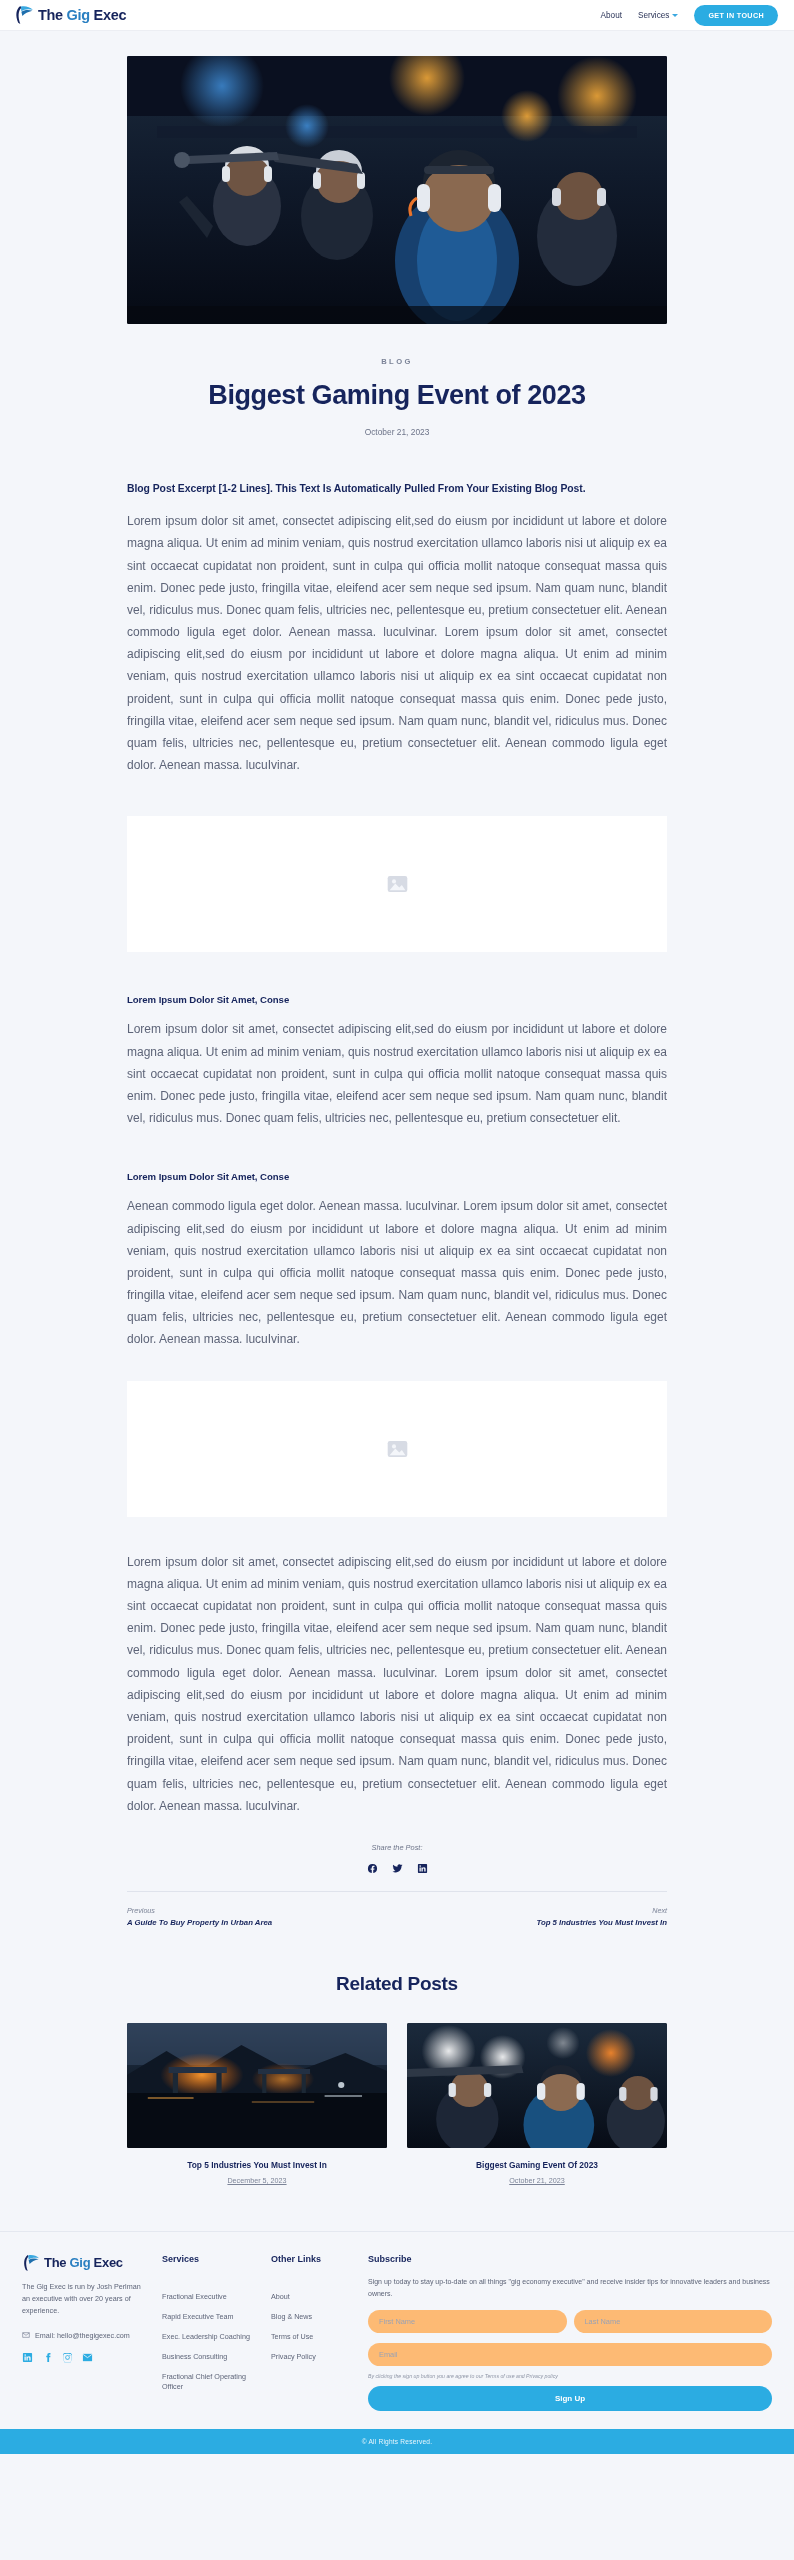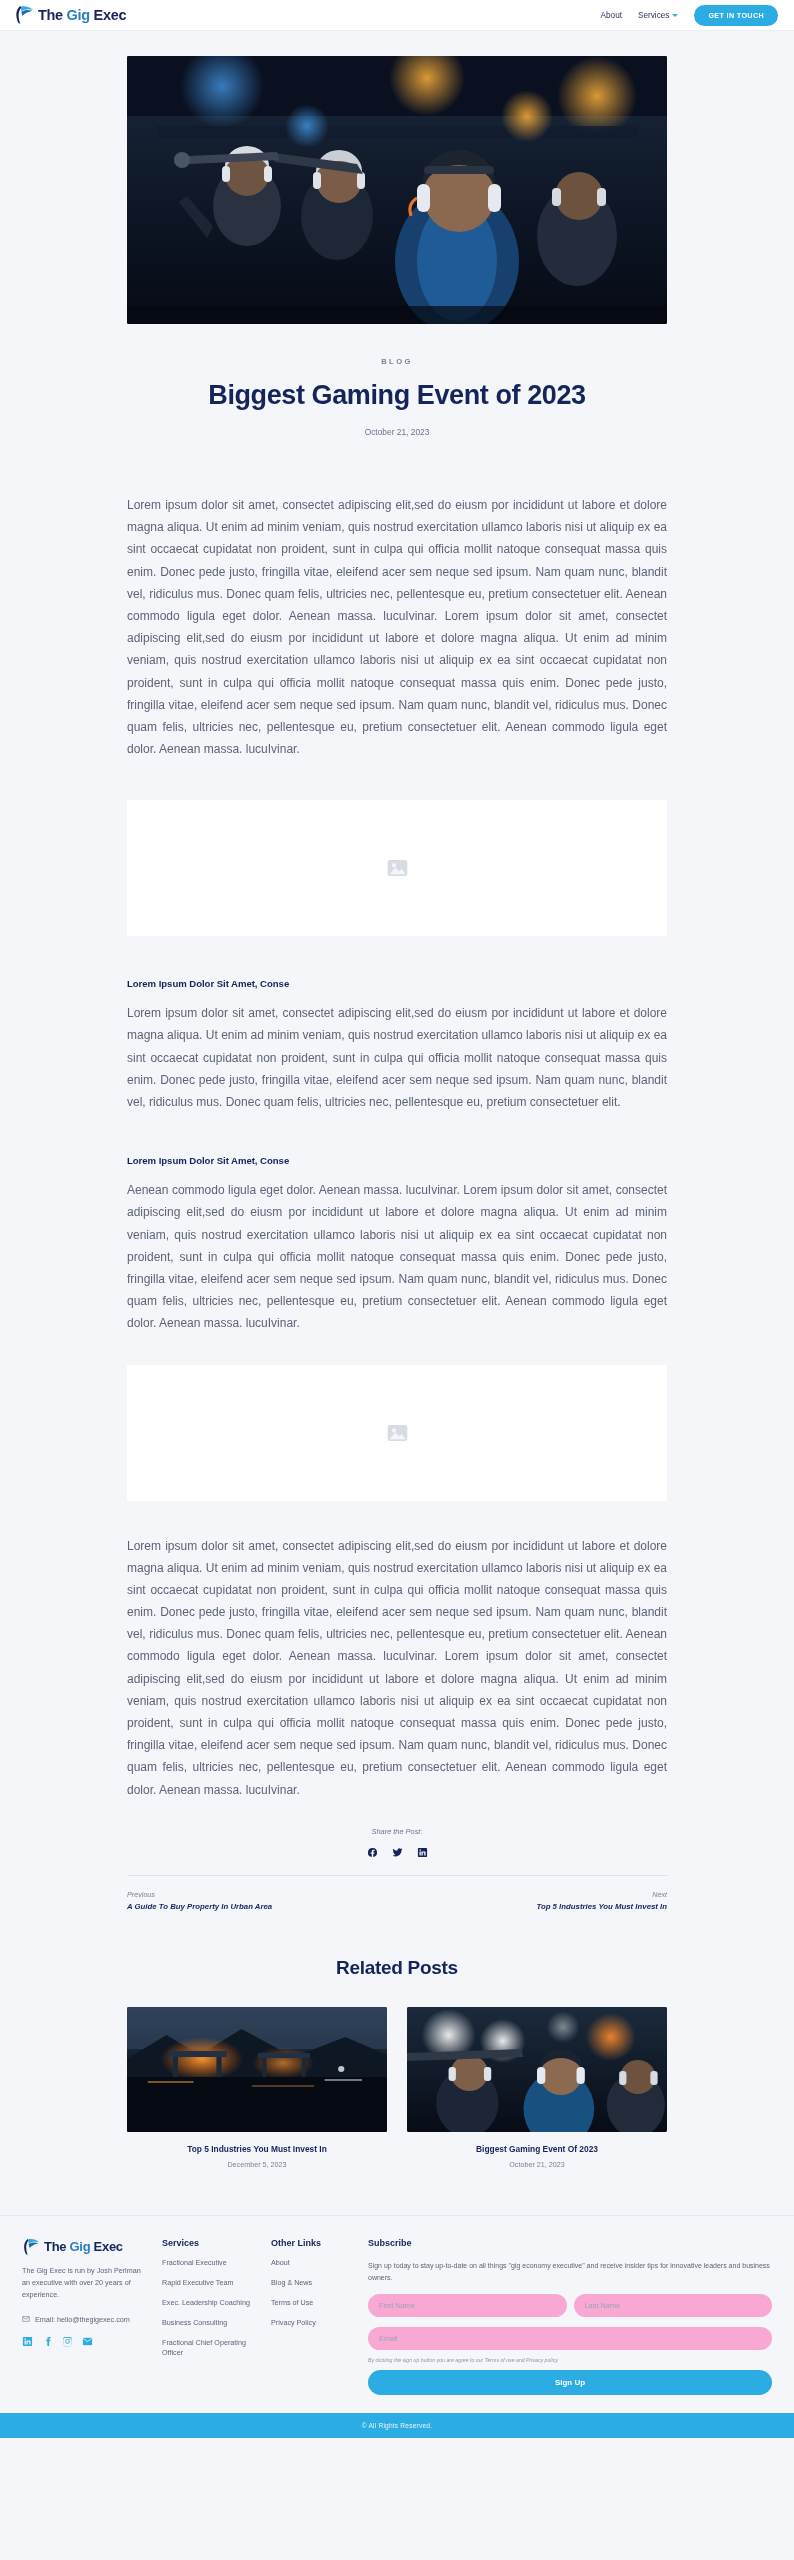--- a/index.html
+++ b/index.html
@@ -116,21 +116,21 @@
     display: grid; grid-template-columns: 1fr 1fr; gap: 20px;
   }
   .rel-card { text-align: center; }
   .rel-thumb {
     width: 100%; height: 125px; border-radius: 2px; overflow: hidden;
     position: relative; background: #101624;
   }
   .rel-name {
     font-size: 8.4px; font-weight: bold; color: #16245c; margin-top: 12px;
   }
-  .rel-date { font-size: 7.2px; color: #7b8397; margin-top: 6px; }
+  .rel-date { font-size: 7.2px; color: #7b8397; margin-top: 6px; text-decoration: underline; }
 
   
   .footer {
     margin-top: 46px; border-top: 1px solid #e4e8f0;
     background: #f4f6fa; padding: 22px 22px 18px 22px;
     display: grid; grid-template-columns: 128px 97px 85px 1fr; gap: 12px;
   }
   .f-logo-wrap { display: flex; align-items: center; gap: 3px; }
   .f-logo-mark { width: 19px; height: 18px; }
   .f-logo-text { font-size: 13px; font-weight: bold; color: #16245c; letter-spacing: -0.3px; }
@@ -139,26 +139,26 @@
   .f-email { font-size: 7.2px; color: #5d6478; margin-top: 13px; display: flex; align-items: center; gap: 5px; }
   .f-email svg { width: 8px; height: 8px; fill: #7b8397; }
   .f-social { display: flex; gap: 9px; margin-top: 12px; }
   .f-social svg { width: 11px; height: 11px; fill: #2bace2; cursor: pointer; }
 
   .f-col-head { font-size: 9px; font-weight: bold; color: #16245c; }
   .f-link {
     font-size: 7.2px; color: #5d6478; margin-top: 10px;
     display: block; text-decoration: none; cursor: pointer; line-height: 1.4;
   }
-  .f-link:first-of-type { margin-top: 10px; }
+  .f-link:first-of-type { margin-top: 28px; }
 
   .sub-desc { font-size: 7px; line-height: 1.75; color: #5d6478; margin-top: 12px; }
   .sub-row { display: flex; gap: 7px; margin-top: 10px; }
   .sub-input {
-    flex: 1; background: #f9a8d4; border: none; border-radius: 14px;
+    flex: 1; background: #fdba74; border: none; border-radius: 14px;
     padding: 7px 11px; font-size: 7.4px; color: #44506b;
     font-family: "Liberation Sans", sans-serif; outline: none;
   }
   .sub-input::placeholder { color: #9aa2b4; }
   .sub-full { width: 100%; }
   .sub-note { font-size: 5.2px; color: #8e95a6; margin-top: 7px; font-style: italic; }
   .sub-btn {
     width: 100%; margin-top: 7px; background: #2bace2; color: #fff;
     border: none; border-radius: 14px; padding: 8px 0;
     font-size: 8px; font-weight: bold; cursor: pointer;
@@ -257,20 +257,21 @@
   </div>
 </div>
 
 <div class="title-block">
   <div class="eyebrow">BLOG</div>
   <h1 class="post-title">Biggest Gaming Event of 2023</h1>
   <div class="post-date">October 21, 2023</div>
 </div>
 
 <article class="article">
+  <h2 class="excerpt-head">Blog Post Excerpt [1-2 Lines]. This Text Is Automatically Pulled From Your Existing Blog Post.</h2>
   <p class="body-p">Lorem ipsum dolor sit amet, consectet adipiscing elit,sed do eiusm por incididunt ut labore et dolore magna aliqua. Ut enim ad minim veniam, quis nostrud exercitation ullamco laboris nisi ut aliquip ex ea sint occaecat cupidatat non proident, sunt in culpa qui officia mollit natoque consequat massa quis enim. Donec pede justo, fringilla vitae, eleifend acer sem neque sed ipsum. Nam quam nunc, blandit vel, ridiculus mus. Donec quam felis, ultricies nec, pellentesque eu, pretium consectetuer elit. Aenean commodo ligula eget dolor. Aenean massa. lucuIvinar. Lorem ipsum dolor sit amet, consectet adipiscing elit,sed do eiusm por incididunt ut labore et dolore magna aliqua. Ut enim ad minim veniam, quis nostrud exercitation ullamco laboris nisi ut aliquip ex ea sint occaecat cupidatat non proident, sunt in culpa qui officia mollit natoque consequat massa quis enim. Donec pede justo, fringilla vitae, eleifend acer sem neque sed ipsum. Nam quam nunc, blandit vel, ridiculus mus. Donec quam felis, ultricies nec, pellentesque eu, pretium consectetuer elit. Aenean commodo ligula eget dolor. Aenean massa. lucuIvinar.</p>
 </article>
 
 <div class="sec-gap"></div>
 
 <div style="display:flex;justify-content:center">
   <div class="placeholder-img">
     <svg class="ph-icon" viewBox="0 0 24 20">
       <rect x="0.8" y="0.8" width="22.4" height="18.4" rx="2.5" fill="#d7dbe4"></rect>
       <circle cx="8" cy="7" r="2.3" fill="#f4f6fa"></circle>

